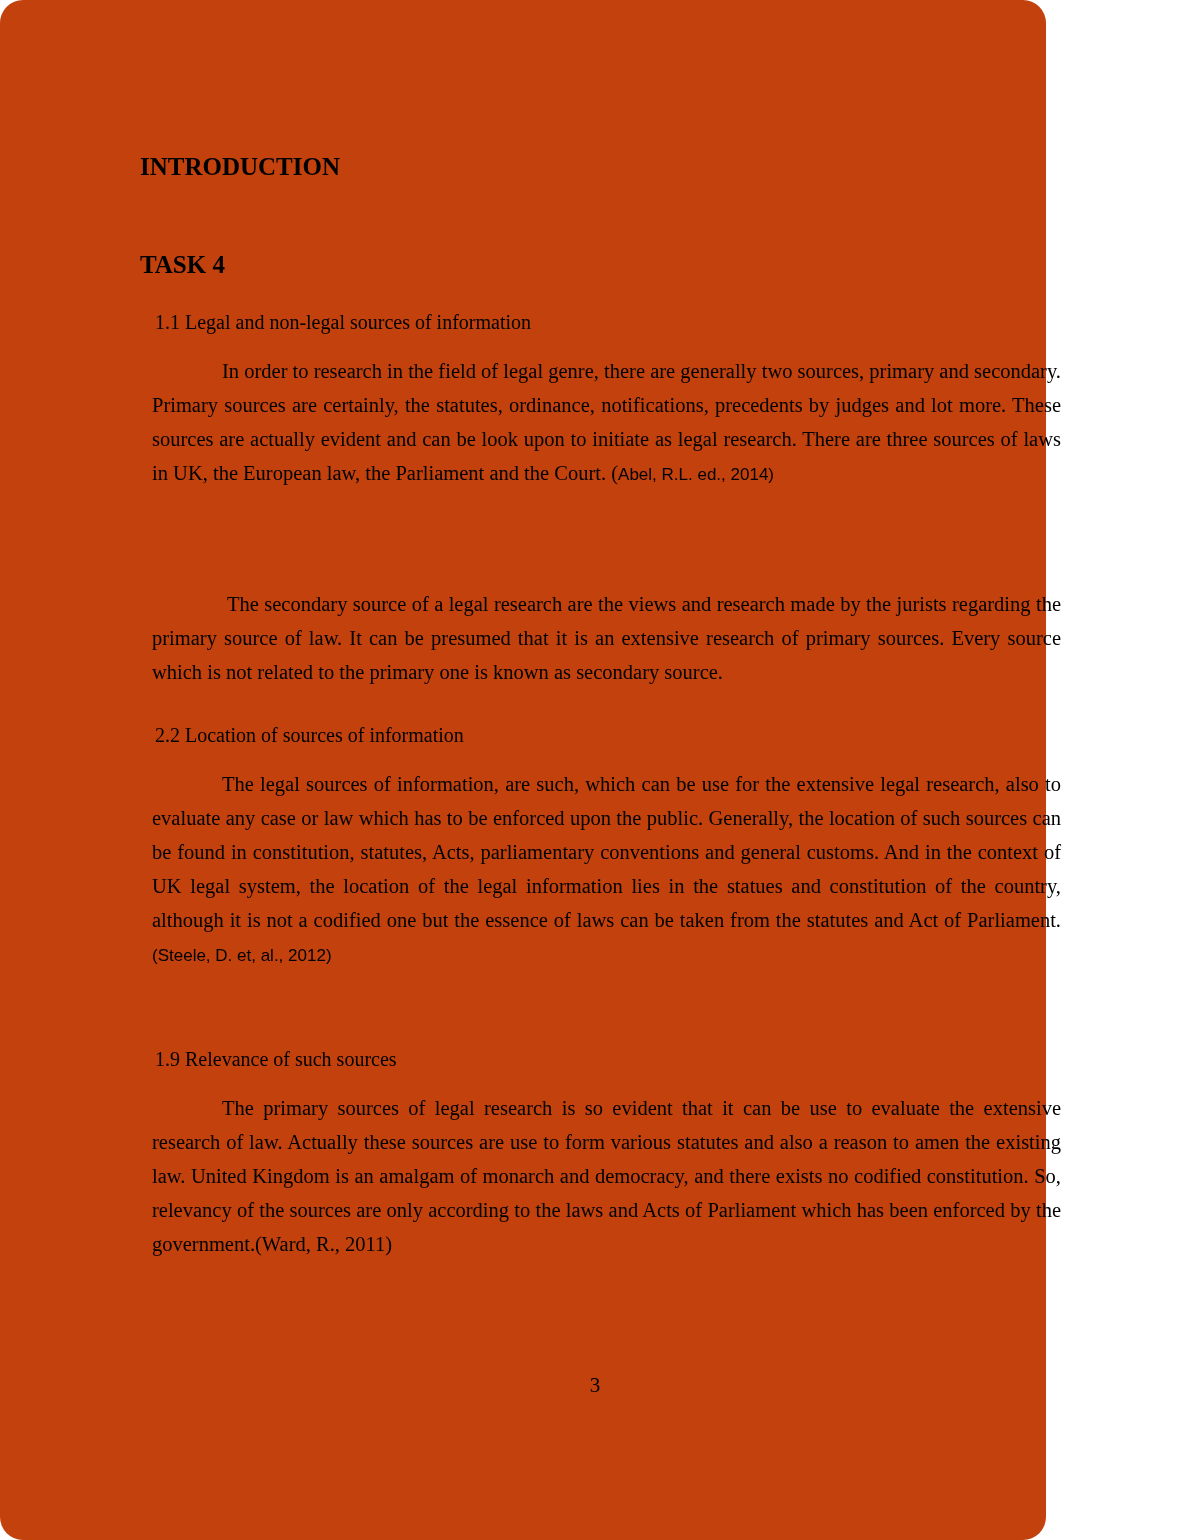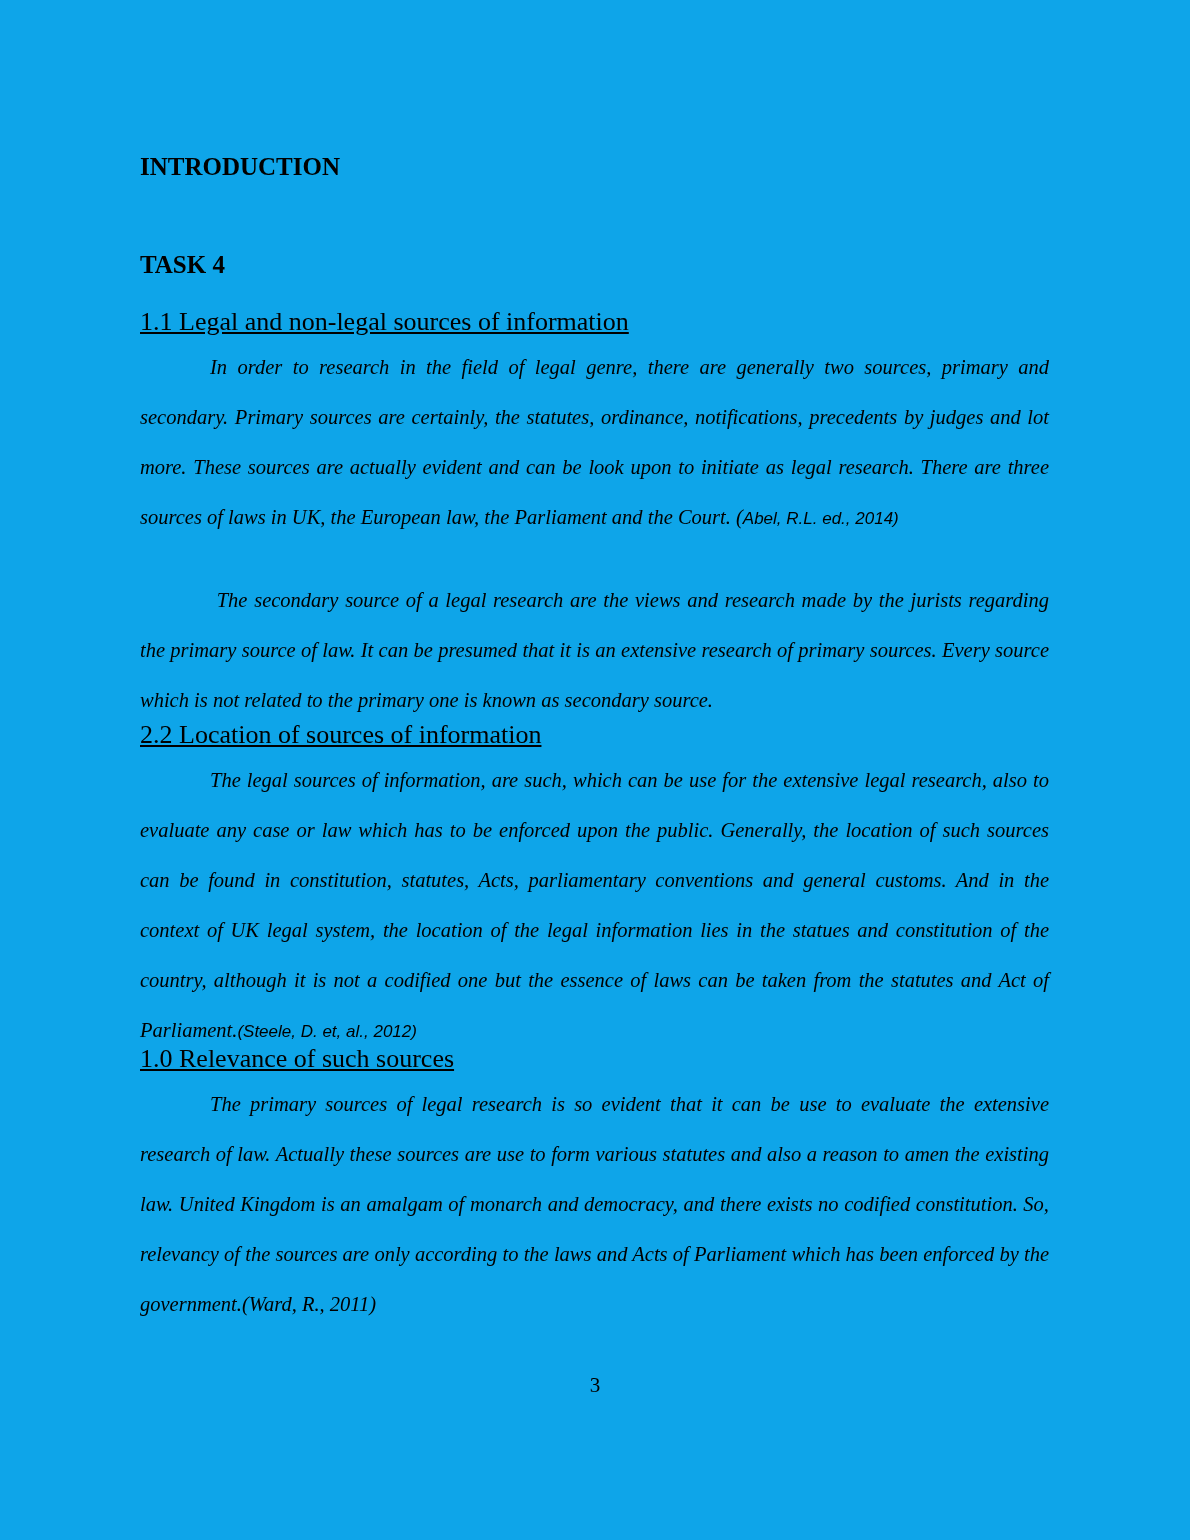--- a/index.html
+++ b/index.html
@@ -1,33 +1,33 @@
 <!DOCTYPE html>
 <html><head>
 <meta charset="utf-8">
 <style>
   html, body { margin: 0; padding: 0; background: #ffffff; }
   body { width: 1190px; height: 1540px; position: relative; overflow: hidden; }
   .page {
-    position: absolute; left: 0; top: 0; width: 1190px; height: 1540px; background: #0ea5e9;
-    color: #000000; font-family: "Liberation Serif", "DejaVu Serif", serif;
+    position: absolute; left: 0; top: 0; width: 1046px; height: 1540px; background: #c2410c;
+    color: #000000; font-family: "Liberation Serif", "DejaVu Serif", serif; border-radius: 23px;
   }
   .content { position: absolute; left: 140px; top: 0; width: 909px; }
   .h1 {
     position: absolute; left: 0; font-weight: bold; font-size: 25px; line-height: 30px; margin: 0;
   }
   .h1.intro { top: 152px; }
   .h1.task { top: 250px; }
   .sub {
-    position: absolute; left: 0; font-size: 26px; line-height: 26px; text-decoration: underline;
+    position: absolute; left: 15px; font-size: 20px; line-height: 26px; 
     white-space: nowrap;
   }
   .para {
-    position: absolute; left: 0; width: 909px; font-size: 20.5px; line-height: 50px;
-    text-align: justify; margin: 0; font-style: italic;
+    position: absolute; left: 0; width: 909px; font-size: 20.5px; line-height: 34px;
+    text-align: justify; margin: 12px;
   }
   .para .indent { display: inline-block; width: 70px; }
   .cite-sans { font-family: "Liberation Sans", "DejaVu Sans", sans-serif; font-size: 17px; }
   .pagenum {
     position: absolute; left: 0; width: 1190px; top: 1373px; text-align: center;
     font-size: 21px; font-family: "Liberation Serif", serif;
   }
 </style>
 </head>
 <body>
@@ -41,20 +41,20 @@
     <div class="sub" style="top:309px;">1.1 Legal and non-legal sources of information</div>
 
     <p class="para" style="top:342px;"><span class="indent"></span><span>In order to  research in the field of legal genre, there are generally two sources, primary and secondary. Primary sources are certainly, the statutes, ordinance,  notifications, precedents by judges and lot more. These sources are actually evident and can be look upon to initiate as legal research. There are three sources of laws in UK, the European law, the Parliament and the Court. (</span><span class="cite-sans">Abel, R.L. ed., 2014)</span></p>
 
     <p class="para" style="top:575px;"><span class="indent"></span><span> The secondary source of a legal research are the views and research made by the jurists regarding the primary source of law. It can be presumed that it is an extensive research of primary sources. Every source which is not related to the primary one is known as secondary source.</span></p>
 
     <div class="sub" style="top:722px;">2.2 Location of sources of information</div>
 
     <p class="para" style="top:755px;"><span class="indent"></span><span>The legal sources of information, are such, which can be use for the extensive legal research, also to evaluate any case or law which has to be enforced upon the public.  Generally, the location of such sources can be found in constitution, statutes, Acts, parliamentary conventions and general customs. And  in the context of UK legal system, the location of the legal information lies in the statues and constitution of the country, although it is not a codified one but the essence of laws can be taken from the statutes and Act of Parliament.</span><span class="cite-sans">(Steele, D. et, al., 2012)</span></p>
 
-    <div class="sub" style="top:1046px;">1.0 Relevance of such sources</div>
+    <div class="sub" style="top:1046px;">1.9 Relevance of such sources</div>
 
     <p class="para" style="top:1079px;"><span class="indent"></span><span>The primary sources of legal research is so evident that it can be use to evaluate the extensive research of law. Actually these sources are use to form various statutes and also a reason to amen the existing law. United Kingdom is an amalgam of monarch and democracy, and there exists no codified constitution. So, relevancy of the sources are only according to the laws and Acts of Parliament which has been enforced by the government.(Ward, R., 2011)</span></p>
 
   </div>
 
   <div class="pagenum">3</div>
 </div>
 
 </body></html>

